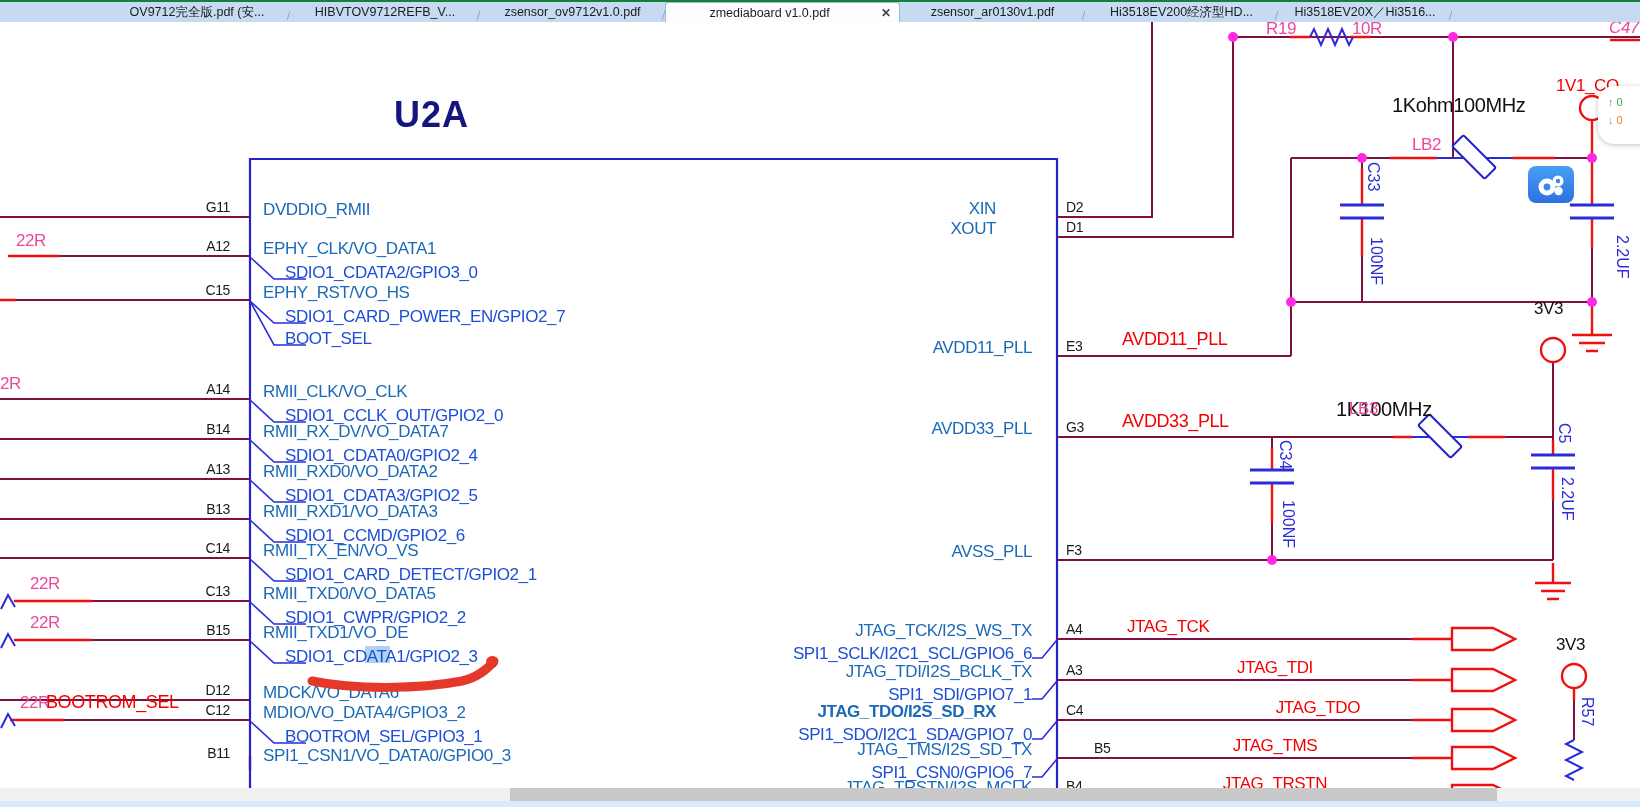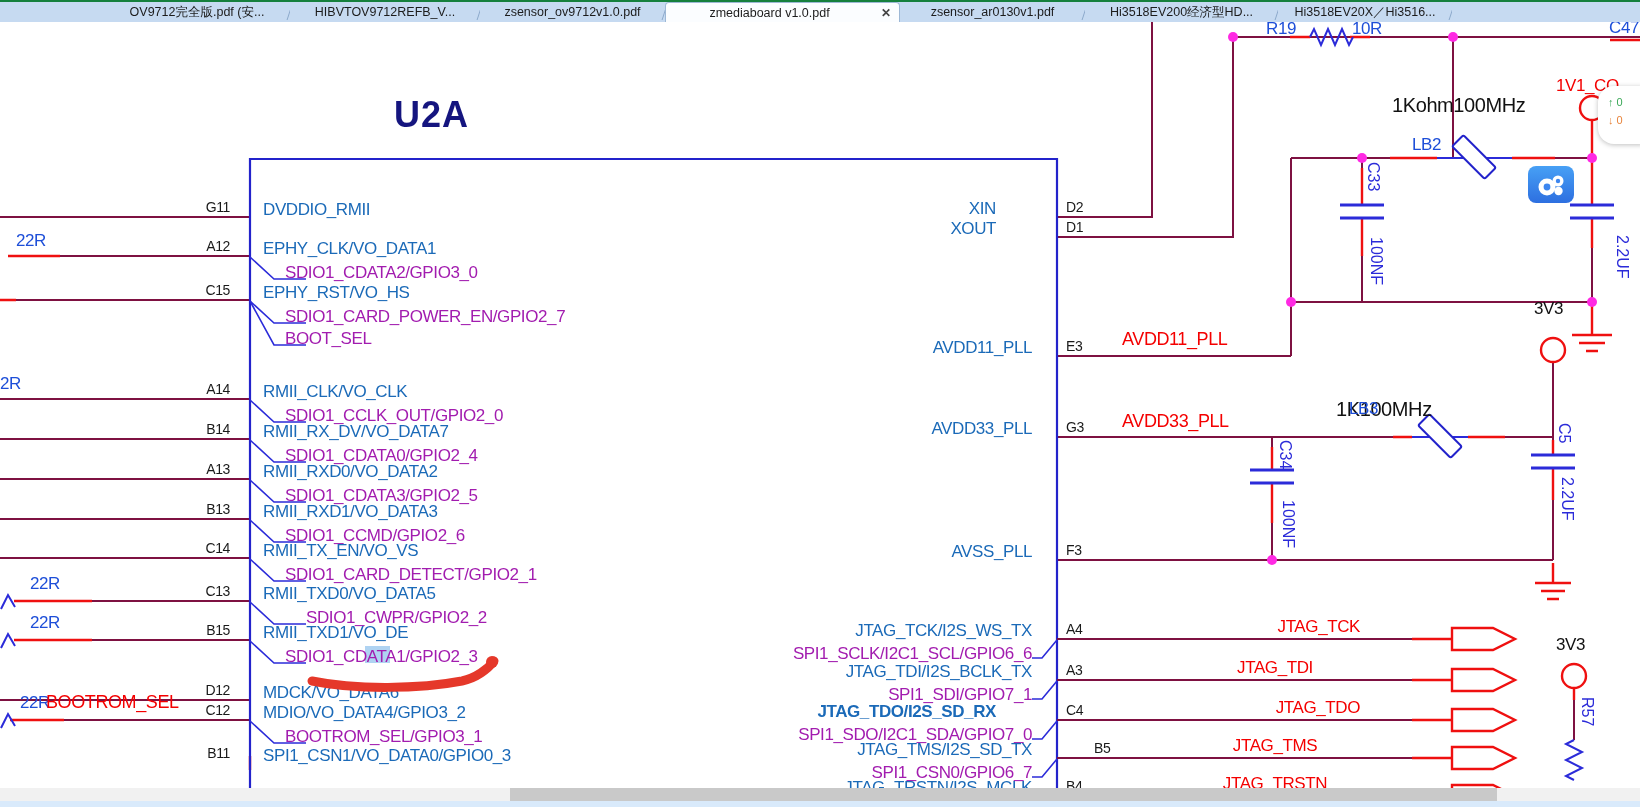--- a/index.html
+++ b/index.html
@@ -15,23 +15,23 @@
   .tab::after{content:'';position:absolute;right:0;top:3px;bottom:2px;width:1px;
               background:#8CA9CB;transform:skewX(-18deg);}
   .tab.active{background:#FBFDFF;border:1px solid #9DB8D6;border-bottom:none;
               border-radius:4px 4px 0 0;z-index:2;}
   .tab.active::after{display:none;}
   .tab .tlabel{flex:1;text-align:center;padding:0 6px;overflow:hidden;}
   .tab .tclose{flex:none;width:26px;font-size:12px;font-weight:bold;color:#444;text-align:center;cursor:pointer;}
   
   .lab{position:absolute;white-space:pre;line-height:1.05;letter-spacing:-0.4px;z-index:10;}
   .steel{color:#1B6AB8;font-size:17px;}
-  .sub{color:#a21caf;font-size:17px;}
+  .sub{color:#1d4ed8;font-size:17px;}
   .num{color:#1a1a1a;font-size:14px;}
-  .bl{color:#1d4ed8;font-size:17px;}
+  .bl{color:#ec4899;font-size:17px;}
   .bk{color:#111;font-size:20px;}
   .bk17{color:#111;font-size:17px;}
   .rd17{color:#F40000;font-size:17px;}
   .rd18{color:#F40000;font-size:18px;}
   .rot{writing-mode:vertical-rl;color:#2B2BD9;font-size:16px;letter-spacing:0;}
   .ralign{text-align:right;}
   #title{position:absolute;left:394px;top:94px;font-size:36px;font-weight:bold;
          color:#15157F;letter-spacing:1px;z-index:10;}
   
   svg.layer{position:absolute;left:0;top:0;z-index:5;}
@@ -203,21 +203,21 @@
       <div class="lab steel" style="left: 263px; top: 463px;">RMII_RXD0/VO_DATA2</div>
       <div class="lab sub" style="left: 285px; top: 487px;">SDIO1_CDATA3/GPIO2_5</div>
       <div class="lab num ralign" style="left: 150px; top: 502px; width: 80px;">B13</div>
       <div class="lab steel" style="left: 263px; top: 503px;">RMII_RXD1/VO_DATA3</div>
       <div class="lab sub" style="left: 285px; top: 527px;">SDIO1_CCMD/GPIO2_6</div>
       <div class="lab num ralign" style="left: 150px; top: 541px; width: 80px;">C14</div>
       <div class="lab steel" style="left: 263px; top: 542px;">RMII_TX_EN/VO_VS</div>
       <div class="lab sub" style="left: 285px; top: 566px;">SDIO1_CARD_DETECT/GPIO2_1</div>
       <div class="lab num ralign" style="left: 150px; top: 584px; width: 80px;">C13</div>
       <div class="lab steel" style="left: 263px; top: 585px;">RMII_TXD0/VO_DATA5</div>
-      <div class="lab sub" style="left: 285px; top: 609px; margin-left: 21px;">SDIO1_CWPR/GPIO2_2</div>
+      <div class="lab sub" style="left: 285px; top: 609px;">SDIO1_CWPR/GPIO2_2</div>
       <div class="lab num ralign" style="left: 150px; top: 623px; width: 80px;">B15</div>
       <div class="lab steel" style="left: 263px; top: 624px;">RMII_TXD1/VO_DE</div>
       <div class="lab sub" style="left: 285px; top: 648px;">SDIO1_CDATA1/GPIO2_3</div>
       <div class="lab num ralign" style="left: 150px; top: 683px; width: 80px;">D12</div>
       <div class="lab steel" style="left: 263px; top: 684px;">MDCK/VO_DATA6</div>
       <div class="lab num ralign" style="left: 150px; top: 703px; width: 80px;">C12</div>
       <div class="lab steel" style="left: 263px; top: 704px;">MDIO/VO_DATA4/GPIO3_2</div>
       <div class="lab sub" style="left: 285px; top: 728px;">BOOTROM_SEL/GPIO3_1</div>
       <div class="lab num ralign" style="left: 150px; top: 746px; width: 80px;">B11</div>
       <div class="lab steel" style="left: 263px; top: 747px;">SPI1_CSN1/VO_DATA0/GPIO0_3</div>
@@ -227,39 +227,39 @@
       <div class="lab steel ralign" style="left: 696px; top: 220px; width: 300px;">XOUT</div>
       <div class="lab num" style="left: 1066px; top: 339px;">E3</div>
       <div class="lab steel ralign" style="left: 732px; top: 339px; width: 300px;">AVDD11_PLL</div>
       <div class="lab num" style="left: 1066px; top: 420px;">G3</div>
       <div class="lab steel ralign" style="left: 732px; top: 420px; width: 300px;">AVDD33_PLL</div>
       <div class="lab num" style="left: 1066px; top: 543px;">F3</div>
       <div class="lab steel ralign" style="left: 732px; top: 543px; width: 300px;">AVSS_PLL</div>
       <div class="lab num" style="left: 1066px; top: 622px;">A4</div>
       <div class="lab steel ralign" style="left: 732px; top: 622px; width: 300px;">JTAG_TCK/I2S_WS_TX</div>
       <div class="lab sub ralign" style="left: 732px; top: 645px; width: 300px;">SPI1_SCLK/I2C1_SCL/GPIO6_6</div>
-      <div class="lab rd17" style="left: 1190px; top: 618px; width: 170px; text-align: right;">JTAG_TCK</div>
+      <div class="lab rd17" style="left: 1127px; top: 618px; width: 170px; text-align: left;">JTAG_TCK</div>
       <div class="lab num" style="left: 1066px; top: 663px;">A3</div>
       <div class="lab steel ralign" style="left: 732px; top: 663px; width: 300px;">JTAG_TDI/I2S_BCLK_TX</div>
       <div class="lab sub ralign" style="left: 732px; top: 686px; width: 300px;">SPI1_SDI/GPIO7_1</div>
       <div class="lab rd17" style="left: 1190px; top: 659px; width: 170px; text-align: center;">JTAG_TDI</div>
       <div class="lab num" style="left: 1066px; top: 703px;">C4</div>
       <div class="lab steel ralign" style="left: 696px; top: 703px; width: 300px; font-weight: bold;">JTAG_TDO/I2S_SD_RX</div>
       <div class="lab sub ralign" style="left: 732px; top: 726px; width: 300px;">SPI1_SDO/I2C1_SDA/GPIO7_0</div>
       <div class="lab rd17" style="left: 1190px; top: 699px; width: 170px; text-align: right;">JTAG_TDO</div>
       <div class="lab num" style="left: 1066px; top: 741px; margin-left: 28px;">B5</div>
       <div class="lab steel ralign" style="left: 732px; top: 741px; width: 300px;">JTAG_TMS/I2S_SD_TX</div>
       <div class="lab sub ralign" style="left: 732px; top: 764px; width: 300px;">SPI1_CSN0/GPIO6_7</div>
       <div class="lab rd17" style="left: 1190px; top: 737px; width: 170px; text-align: center;">JTAG_TMS</div>
       <div class="lab num" style="left: 1066px; top: 779px;">B4</div>
       <div class="lab steel ralign" style="left: 732px; top: 779px; width: 300px;">JTAG_TRSTN/I2S_MCLK</div>
       <div class="lab rd17" style="left: 1190px; top: 775px; width: 170px; text-align: center;">JTAG_TRSTN</div>
       <div class="lab bl" style="left: 1266px; top: 20px;">R19</div>
       <div class="lab bl" style="left: 1352px; top: 20px;">10R</div>
-      <div class="lab bl" style="left: 1609px; top: 19px;">C47</div>
+      <div class="lab bl" style="left: 1609px; top: 19px; font-style: italic;">C47</div>
       <div class="lab bk" style="left: 1392px; top: 95px;">1Kohm100MHz</div>
       <div class="lab bl" style="left: 1412px; top: 136px;">LB2</div>
       <div class="lab rot" style="left: 1364px; top: 162px;">C33</div>
       <div class="lab rot" style="left: 1367px; top: 237px;">100NF</div>
       <div class="lab bl" style="left: 1550px; top: 180px;">+</div>
       <div class="lab rot" style="left: 1613px; top: 235px;">2.2UF</div>
       <div class="lab rd17" style="left: 1556px; top: 77px;">1V1_CO</div>
       <div class="lab bk17" style="left: 1534px; top: 300px;">3V3</div>
       <div class="lab bk" style="left: 1336px; top: 359px; margin-top: 40px;">1K100MHz</div>
       <div class="lab bl" style="left: 1349px; top: 400px;">LB3</div>

